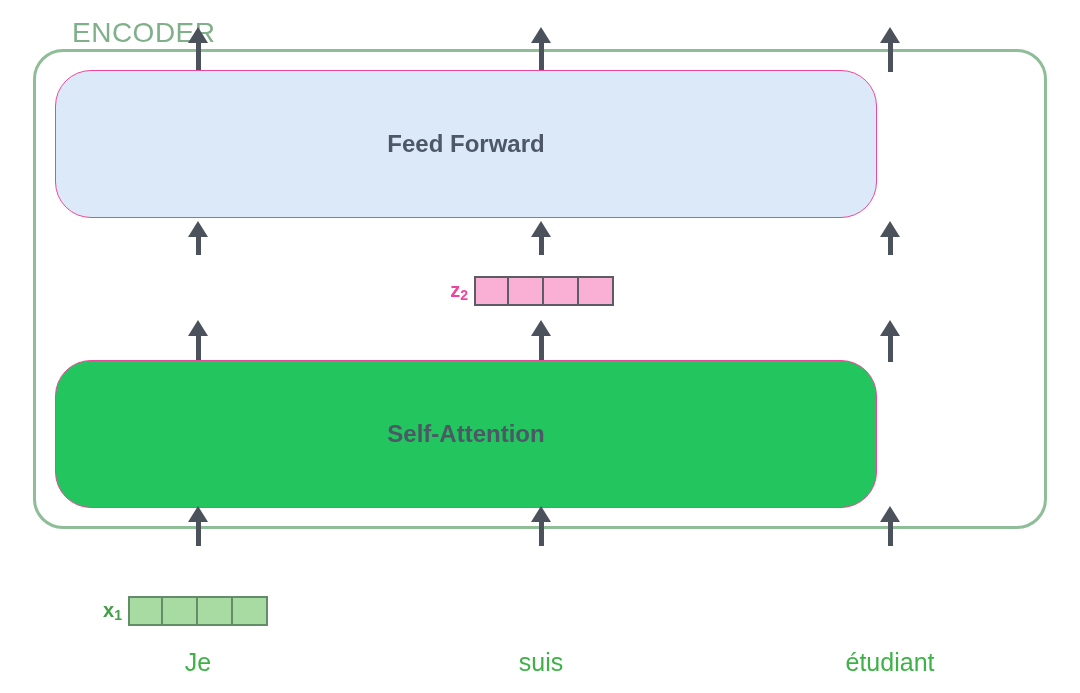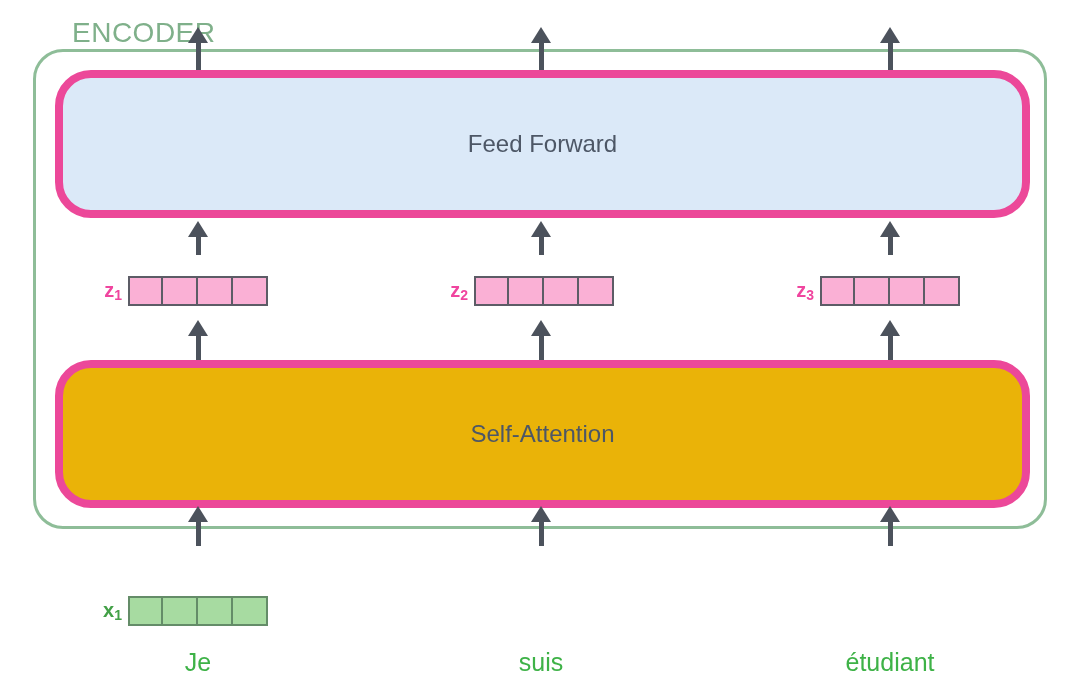--- a/index.html
+++ b/index.html
@@ -12,27 +12,27 @@
     position:absolute;left:72px;top:17px;
     font-size:28px;letter-spacing:.5px;color:#7fb08a;font-weight:400;
   }
   .encoder-boundary{
     position:absolute;left:33px;top:49px;width:1014px;height:480px;
     border:3px solid #8ebd98;border-radius:30px;box-sizing:border-box;
     background:transparent;
   }
   
   .block{
-    position:absolute;left:55px;width:975px;height:148px;
-    border:8px solid #ec4899;border-radius:36px;box-sizing:border-box;
+    position:absolute;left:55px;width:822px;height:148px;
+    border:1px solid #ec4899;border-radius:36px;box-sizing:border-box;
     display:flex;align-items:center;justify-content:center;
-    font-size:24px;font-weight:400;color:#4d5766;
+    font-size:24px;font-weight:700;color:#4d5766;
   }
   .ff-block{top:70px;background:#dbe9f8;}
-  .sa-block{top:360px;background:#eab308;}
+  .sa-block{top:360px;background:#22c55e;}
   
   .arrow{position:absolute;width:20px;}
   .arrow .head{
     width:0;height:0;margin:0 auto;
     border-left:10px solid transparent;border-right:10px solid transparent;
     border-bottom:16px solid #4c525c;
   }
   .arrow .stem{width:5px;margin:0 auto;background:#4c525c;}
   .col1{left:188px;} .col2{left:531px;} .col3{left:880px;}
   .rowA{top:27px;}  .rowA .stem{height:29px;}
@@ -91,40 +91,22 @@
     </div>
   <div class="arrow col2 rowB">
       <div class="head"></div>
       <div class="stem"></div>
     </div>
   <div class="arrow col3 rowB">
       <div class="head"></div>
       <div class="stem"></div>
     </div>
 
-  <div class="vector z-vector zrow v-col1">
-    <span class="vlabel"><span>z</span><span class="sub">1</span></span>
-    <div class="cells">
-      <div class="cell"></div>
-        <div class="cell"></div>
-        <div class="cell"></div>
-        <div class="cell"></div>
-    </div>
-  </div>
   <div class="vector z-vector zrow v-col2">
     <span class="vlabel"><span>z</span><span class="sub">2</span></span>
-    <div class="cells">
-      <div class="cell"></div>
-        <div class="cell"></div>
-        <div class="cell"></div>
-        <div class="cell"></div>
-    </div>
-  </div>
-  <div class="vector z-vector zrow v-col3">
-    <span class="vlabel"><span>z</span><span class="sub">3</span></span>
     <div class="cells">
       <div class="cell"></div>
         <div class="cell"></div>
         <div class="cell"></div>
         <div class="cell"></div>
     </div>
   </div>
 
   <div class="arrow col1 rowC">
       <div class="head"></div>

